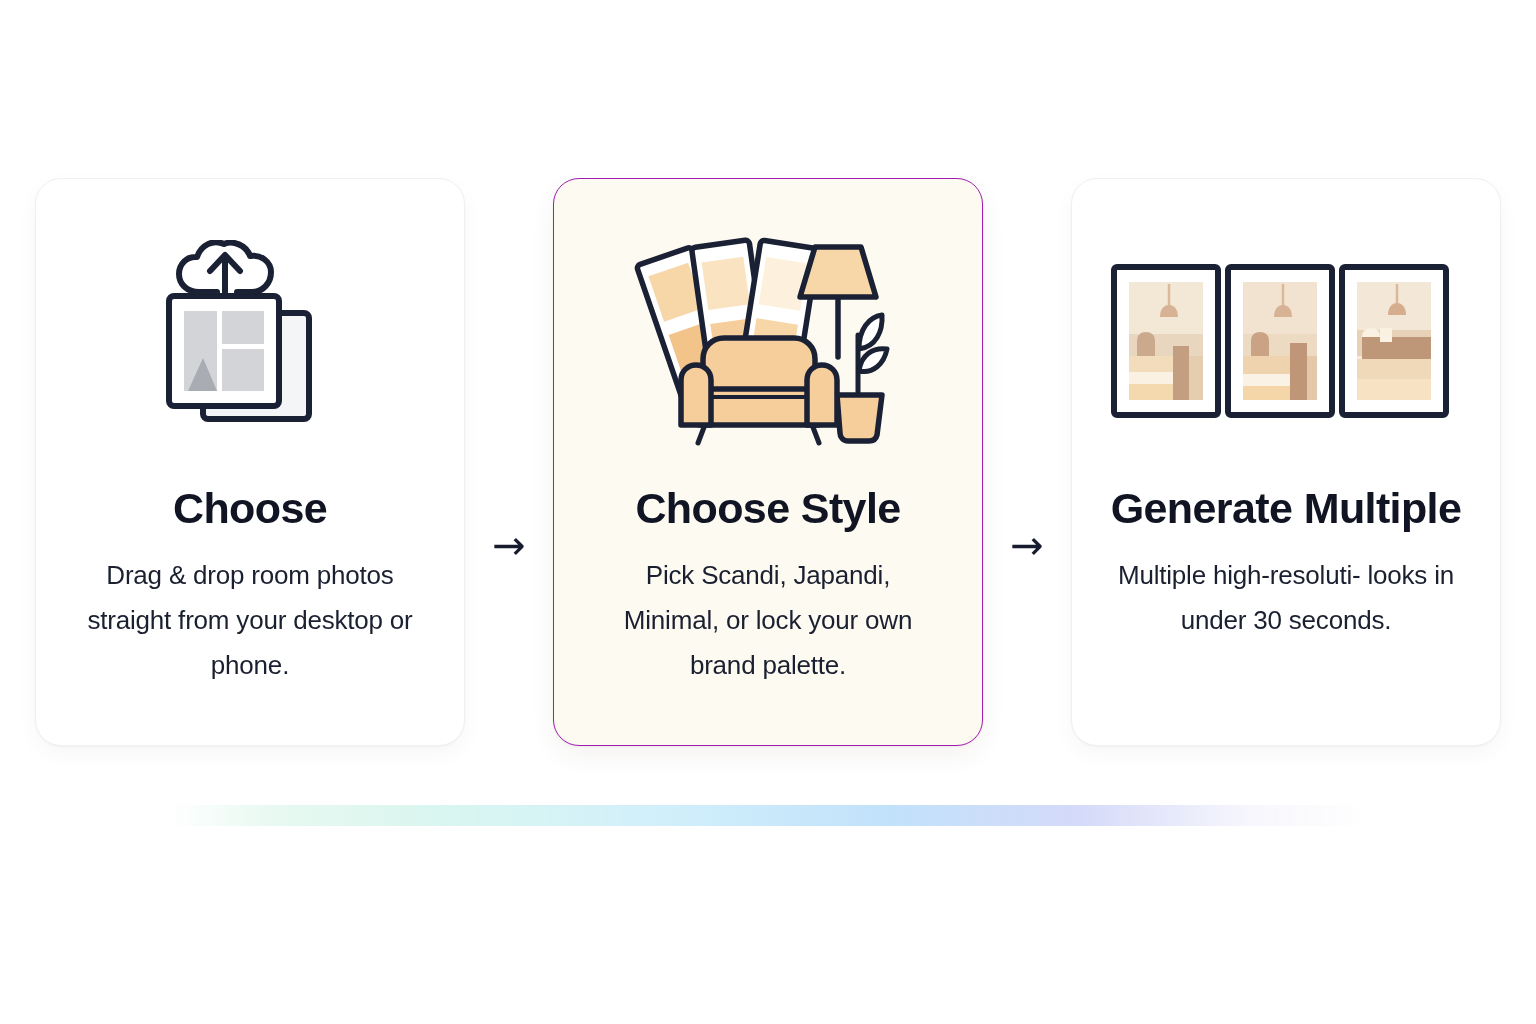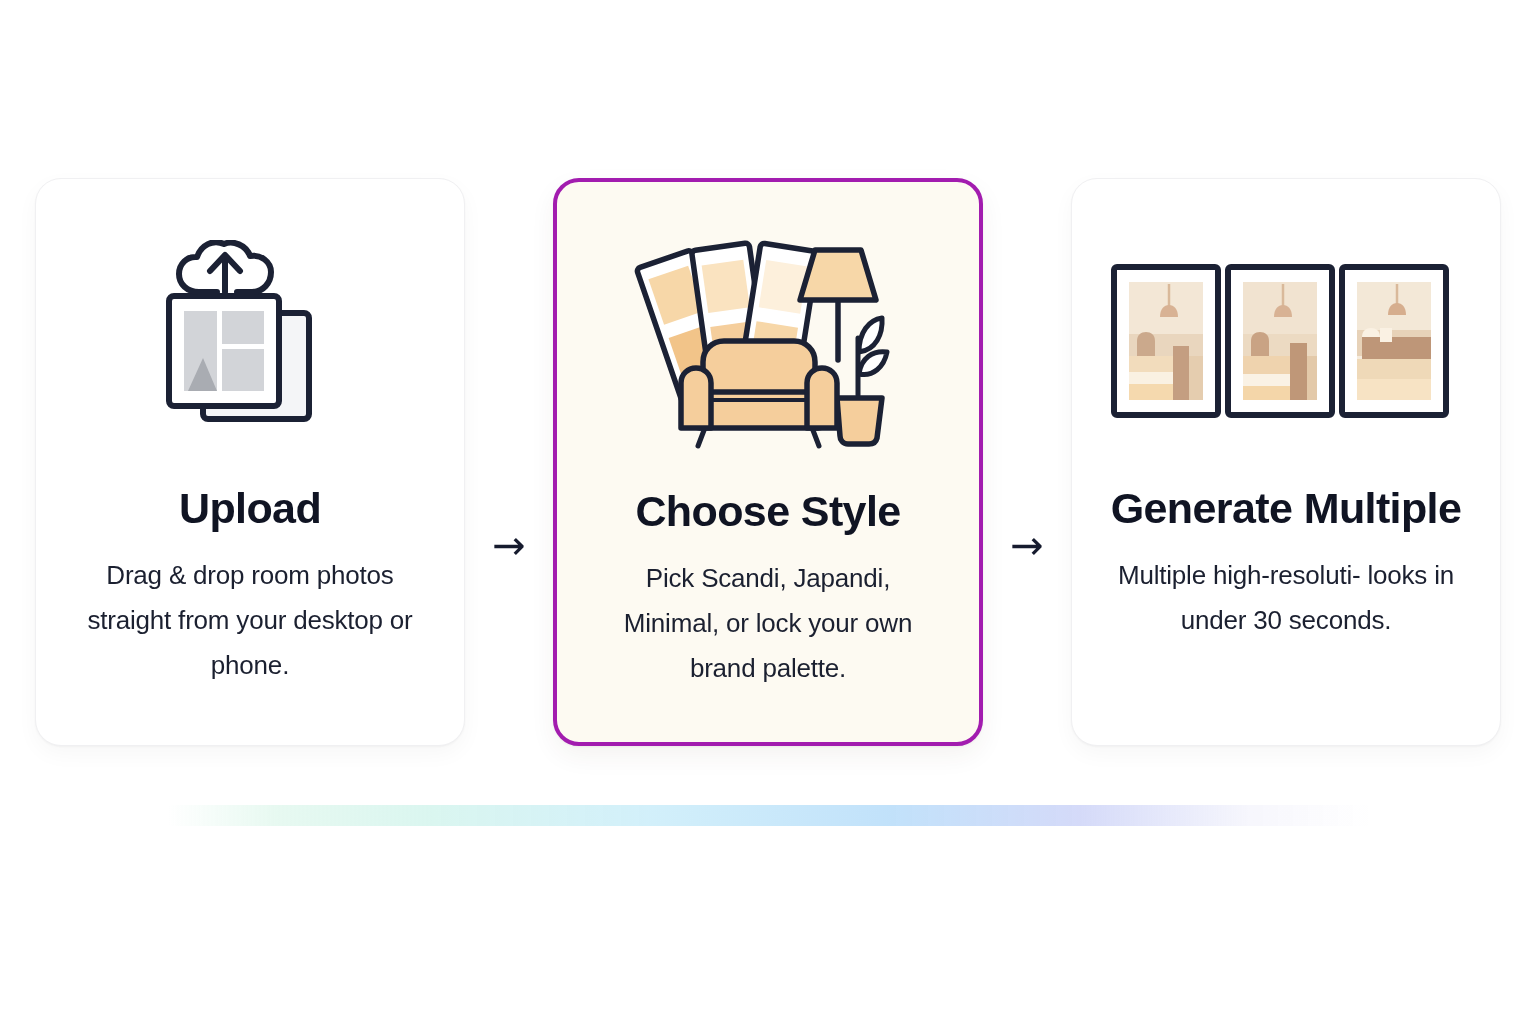--- a/index.html
+++ b/index.html
@@ -44,21 +44,21 @@
     box-shadow: 0 1px 2px rgba(16, 22, 40, 0.035),
                 0 8px 22px rgba(16, 22, 40, 0.035);
     box-sizing: border-box;
     display: flex;
     flex-direction: column;
     align-items: center;
     padding-top: 58px;
   }
   .step-card.highlight {
     background: #fdfaf2;
-    border: 4px solid #a21caf;
+    border: 1px solid #a21caf;
     box-shadow: 0 1px 2px rgba(60, 45, 15, 0.05),
                 0 10px 26px rgba(60, 45, 15, 0.06);
   }
 
   
   .arrow-cell {
     width: 88px;
     display: flex;
     align-items: center;
     justify-content: center;
@@ -152,21 +152,21 @@
                    C101 10 111 18 111 28
                    C111 39 103 48 92 48
                    L77 48
                    M57 48 L39 48" fill="#ffffff" stroke="#1b2134" stroke-width="6" stroke-linecap="round" stroke-linejoin="round" transform="translate(0,4)"></path>
 
           <line x1="65" y1="52" x2="65" y2="16" stroke="#1b2134" stroke-width="6" stroke-linecap="round"></line>
 
           <path d="M50 31 L65 15 L80 31" stroke="#1b2134" stroke-width="6" fill="none" stroke-linecap="round" stroke-linejoin="round"></path>
         </svg>
       </div>
-      <div class="step-title">Upload</div>
+      <div class="step-title">Choose</div>
       <div class="step-desc">Drag &amp; drop room photos straight from your desktop or phone.</div>
     </div>
 
     <div class="arrow-cell">
       <span class="arrow-glyph">→</span>
     </div>
 
     <div class="step-card highlight">
       <div class="icon-wrap">
         <svg width="270" height="215" viewBox="0 0 270 215" fill="none">

